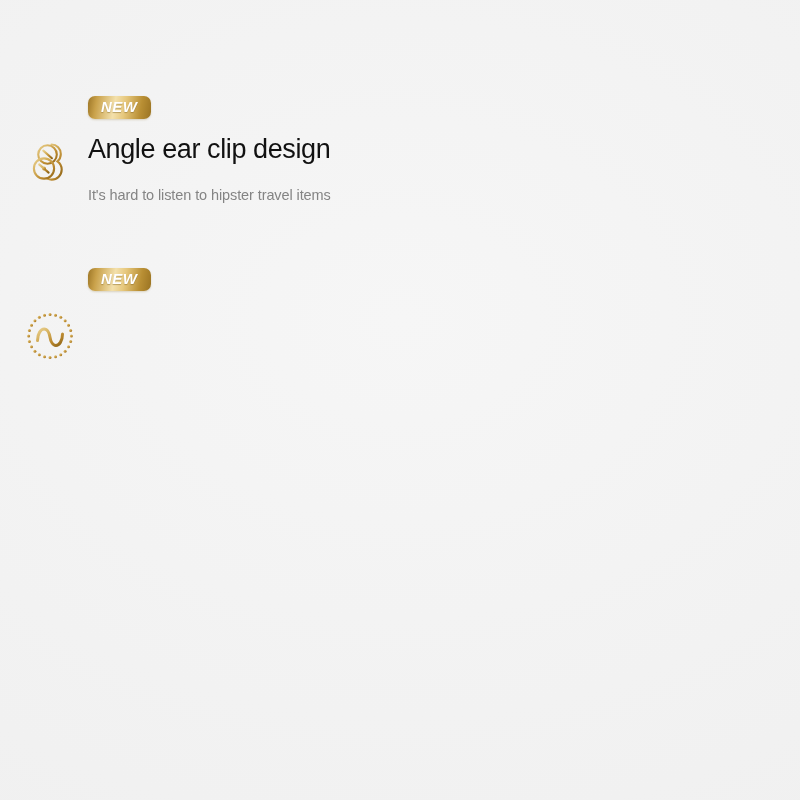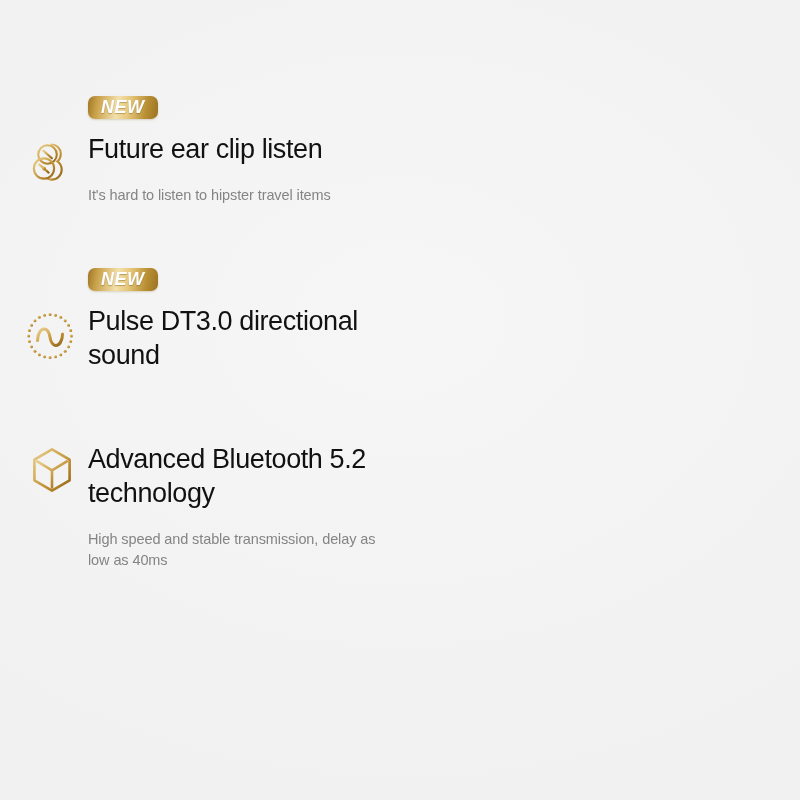--- a/index.html
+++ b/index.html
@@ -59,21 +59,21 @@
     padding: 2px 13px 3px 13px;
     border-radius: 7px;
     background: linear-gradient(100deg,
         #9d7626 0%,
         #c9a14a 14%,
         #f3e0ab 42%,
         #e6c77c 58%,
         #b98f34 82%,
         #9a7322 100%);
     box-shadow: 0 1px 2px rgba(140, 110, 40, 0.25);
-    font-size: 18px;
+    font-size: 15px;
     font-weight: bold;
     font-style: italic;
     letter-spacing: 0.5px;
     color: #ffffff;
     line-height: 18px;
     text-shadow: 0 1px 1px rgba(120, 90, 25, 0.45);
   }
 
   
   .feature-body {
@@ -150,21 +150,21 @@
           <svg viewBox="0 0 60 60" fill="none" stroke="url(#goldGrad)" stroke-width="2.1">
             <path d="M31.5 10.5c5.2 0 9.3 4.2 9.3 9.4 0 3.1-1.3 5.6-3.4 7.4 2.6 1.8 4.3 4.8 4.3 8.2 0 5.6-4.5 10.1-10.1 10.1-1.6 0-3.1-.4-4.4-1" stroke-linecap="round"></path>
             <circle cx="27.5" cy="20.5" r="9.3"></circle>
             <circle cx="24" cy="34.5" r="10.1"></circle>
             <path d="M23.3 16.6l8.6 7.6" stroke-linecap="round"></path>
             <path d="M19.2 30.4l9.4 8.2" stroke-linecap="round"></path>
             <circle cx="24" cy="34.5" r="1.9" fill="url(#goldGrad)" stroke="none"></circle>
           </svg>
         </div>
         <div class="text-box">
-          <div class="feature-title">Future ear clip listen</div>
+          <div class="feature-title">Angle ear clip design</div>
           <div class="feature-desc">It's hard to listen to hipster travel items</div>
         </div>
       </div>
     </div>
 
     <div class="feature col-right row-a">
       <div class="badge-slot">
         
       </div>
       <div class="feature-body">
@@ -203,48 +203,32 @@
                 <circle cx="9.4" cy="24.4" r="1.5"></circle>
               <circle cx="11.5" cy="19.2" r="1.5"></circle>
                 <circle cx="14.9" cy="14.8" r="1.5"></circle>
               <circle cx="19.3" cy="11.3" r="1.5"></circle>
                 <circle cx="24.5" cy="9.2" r="1.5"></circle>
             </g>
             <path d="M17.5 34.5c0-7 3.4-11.5 6.6-11.5 3.2 0 5.3 4.3 5.9 8.2.6 3.9 2.7 8.3 5.9 8.3 3.2 0 6.6-4.5 6.6-11.5" stroke="url(#goldGrad)" stroke-width="3" stroke-linecap="round" fill="none"></path>
           </svg>
         </div>
         <div class="text-box">
-          <div class="feature-title">Pulse DT3.0 directional sound</div>
         </div>
       </div>
     </div>
 
     <div class="feature col-right row-b no-badge">
       <div class="badge-slot empty"></div>
       <div class="feature-body" style="padding-top:22px">
         
         
       </div>
     </div>
 
-    <div class="feature col-left row-c no-badge">
-      <div class="badge-slot empty"></div>
-      <div class="feature-body">
-        <div class="icon-box" style="top:-2px;left:2px">
-          <svg viewBox="0 0 60 60" fill="none" stroke="url(#goldGrad)" stroke-width="2.6" stroke-linejoin="round" stroke-linecap="round">
-            <path d="M30 9.4l17.6 10.3v20.6L30 50.6 12.4 40.3V19.7z"></path>
-            <path d="M30 30.3L15.2 21.4M30 30.3l14.8-8.9M30 30.3v17.2"></path>
-          </svg>
-        </div>
-        <div class="text-box">
-          <div class="feature-title">Advanced Bluetooth 5.2 technology</div>
-          <div class="feature-desc">High speed and stable transmission, delay as low as 40ms</div>
-        </div>
-      </div>
-    </div>
 
     <div class="feature col-right row-c no-badge">
       <div class="badge-slot empty"></div>
       <div class="feature-body">
         
         
       </div>
     </div>
 
   </div>

